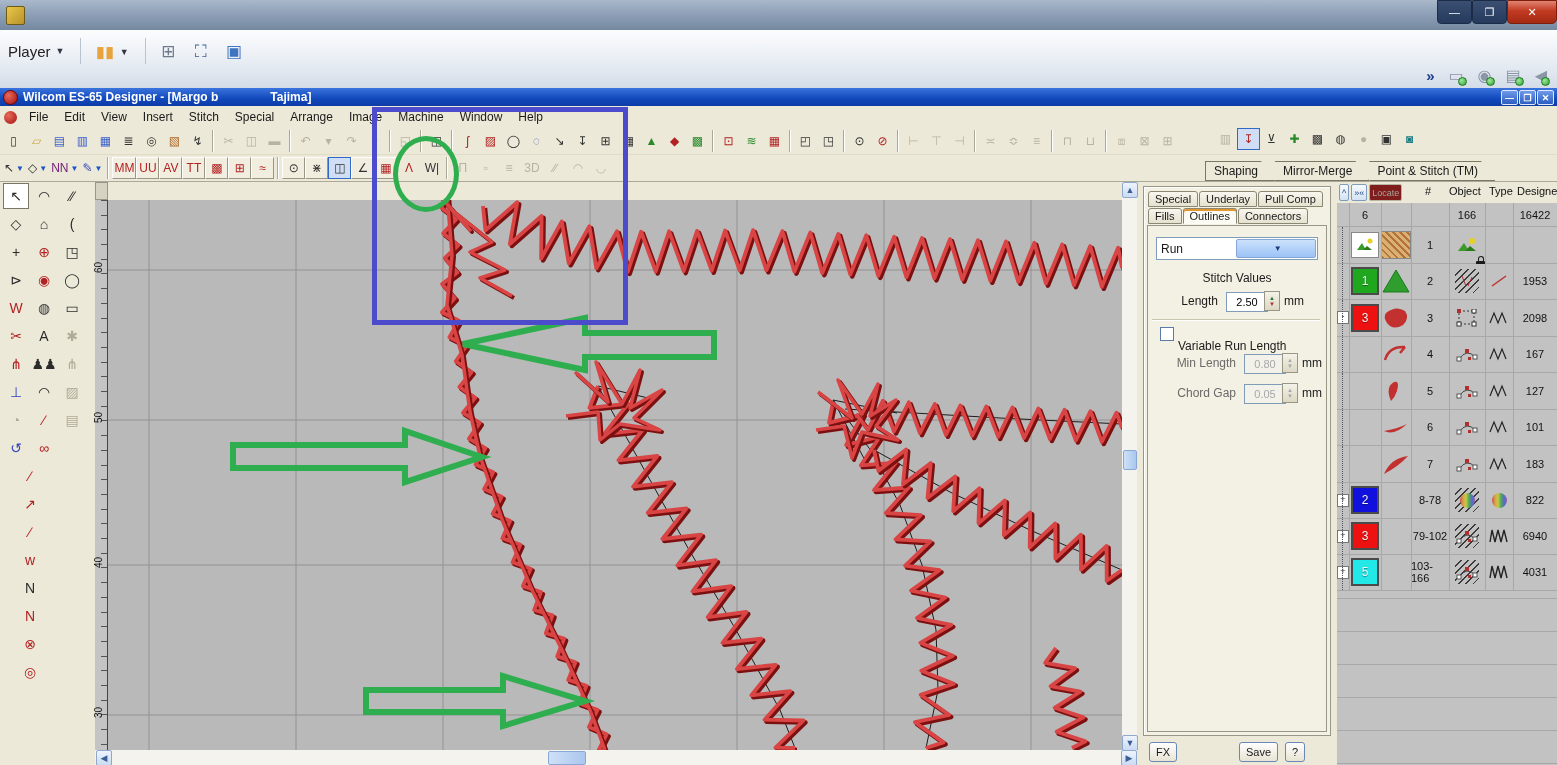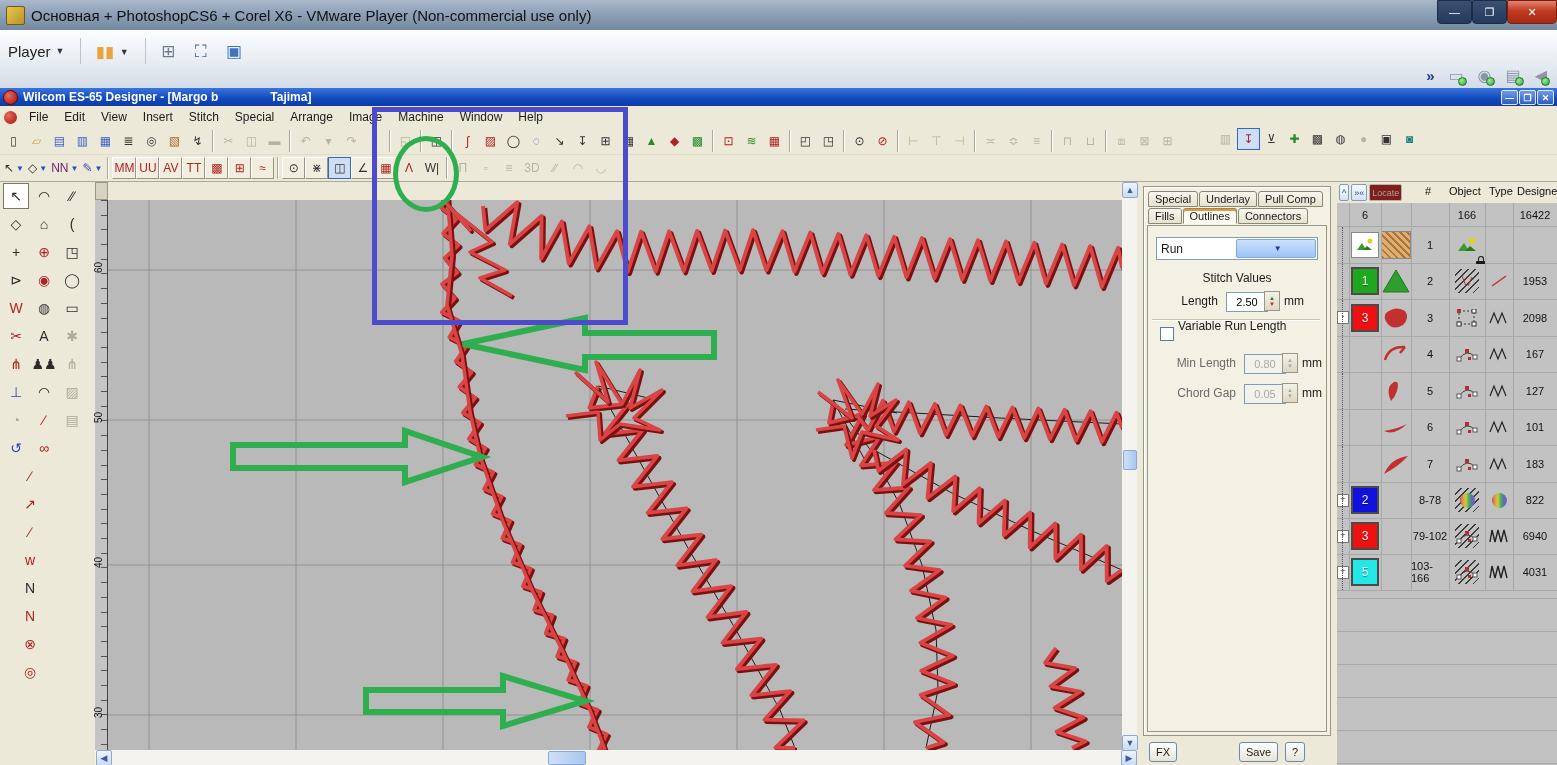--- a/index.html
+++ b/index.html
@@ -130,21 +130,20 @@
   .bmp{width:28px;height:26px;border:1px solid #888;background:#d9b272;
        background-image:repeating-linear-gradient(45deg,rgba(150,60,20,.55) 0 2px,transparent 2px 5px);}
 </style>
 </head>
 <body>
 
 <div id="screen">
 
   <div class="abs" id="vm-title">
     <span class="vmicon"></span>
-    <span class="ttl">Основная + PhotoshopCS6 + Corel X6 - VMware Player (Non-commercial use only)</span>
     <div class="winbtns">
       <span class="winbtn">—</span>
       <span class="winbtn">❐</span>
       <span class="winbtn close">✕</span>
     </div>
   </div>
 
   <div class="abs" id="vm-toolbar">
     <span class="vmt-item">
       <span>Player</span>
@@ -454,20 +453,25 @@
         <span>●</span>
       </span>
       <span class="tbtn" title="maze">
         <span>▣</span>
       </span>
       <span class="tbtn" title="hoop-ring">
         <span style="color: rgb(27, 125, 132);">◙</span>
       </span>
     </div>
 
+  <div class="dock-tabs">
+      <span class="dock-tab">Shaping</span>
+      <span class="dock-tab">Mirror-Merge</span>
+      <span class="dock-tab">Point &amp; Stitch (TM)</span>
+    </div>
 
   <div class="abs" id="toolbox">
       <div style="display: flex; padding-left: 2px;">
         <span class="tool pressed">↖</span>
         <span class="tool">◠</span>
         <span class="tool">∕∕</span>
       </div>
       <div style="display: flex; padding-left: 2px;">
         <span class="tool">◇</span>
         <span class="tool">⌂</span>
@@ -616,21 +620,21 @@
       <input class="pinput" style="left: 82px; top: 105px;" value="2.50">
       <div class="spin" style="left:120px;top:104px;">
           <span>▲</span>
           <span style="color:#b03030">▼</span>
         </div>
       <div class="plabel" style="left:140px;top:107px;">mm</div>
 
       <div class="pdivider" style="top:132px;"></div>
 
       <div class="checkbox" style="left:16px;top:140px;"></div>
-      <div class="plabel" style="left:34px;top:132px;">Variable Run Length</div>
+      <div class="plabel" style="left:34px;top:152px;">Variable Run Length</div>
 
       <div class="plabel" style="left:12px;top:169px;width:80px;text-align:right;color:#6a6a6a;">Min Length</div>
       <input class="pinput dis" style="left: 100px; top: 167px;" value="0.80">
       <div class="spin dis" style="left:138px;top:166px;">
           <span>▲</span>
           <span>▼</span>
         </div>
       <div class="plabel" style="left:158px;top:169px;">mm</div>
 
       <div class="plabel" style="left:12px;top:199px;width:80px;text-align:right;color:#6a6a6a;">Chord Gap</div>

